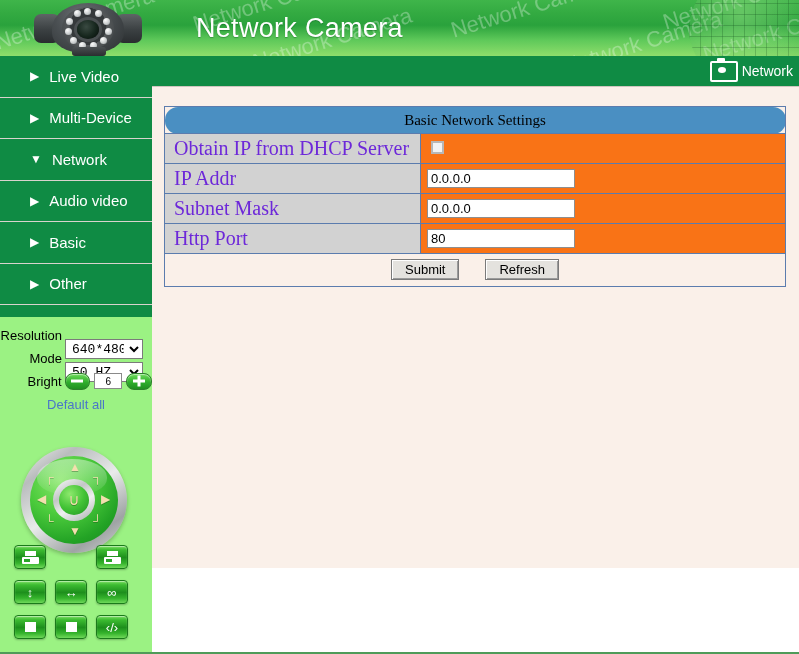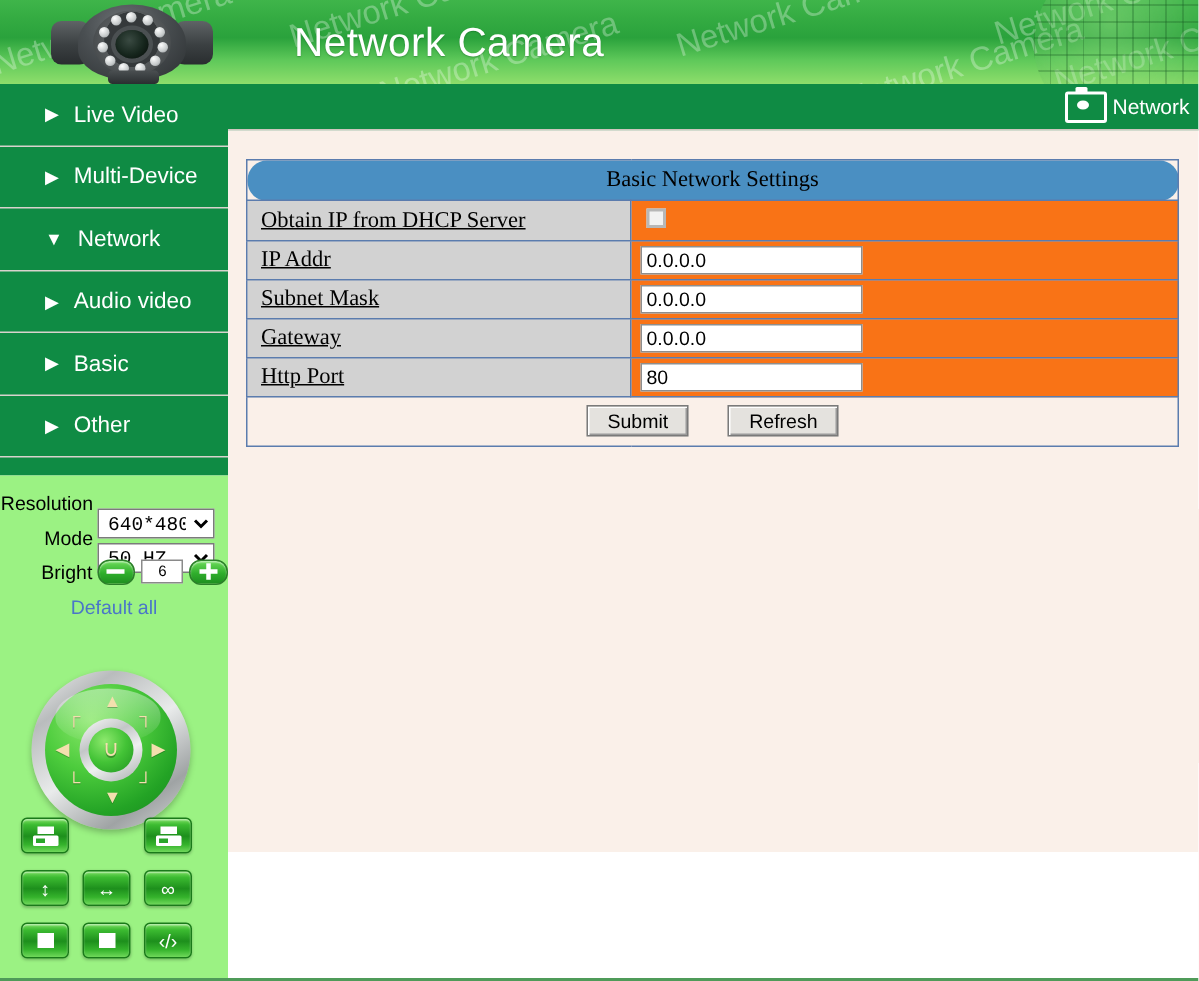--- a/index.html
+++ b/index.html
@@ -250,22 +250,22 @@
     font-family: "Liberation Serif", serif;
   }
   .settings-table td { border: 1px solid #5b7cae; }
   .tbl-title {
     background: #4a8fc2; color: #000000; text-align: center;
     font-weight: normal; font-size: 15px; height: 24px;
     font-family: "Liberation Serif", serif;
     border-radius: 13px;
   }
   .lbl-cell {
-    width: 246px; background: #d2d2d2; color: #000000;
-    font-size: 15px; padding: 3px 0 3px 9px; height: 19px; text-decoration: underline;
+    width: 246px; background: #d2d2d2; color: #6d28d9;
+    font-size: 20px; padding: 3px 0 3px 9px; height: 19px;
   }
   .val-cell { background: #f97316; padding: 2px 0 2px 6px; height: 19px; }
   .val-cell input[type="text"] {
     width: 148px; height: 19px; box-sizing: border-box;
     border: 1px solid #8e8e8e; background: #ffffff;
     font-family: "Liberation Sans", sans-serif; font-size: 13px;
     padding: 0 3px; color: #000;
   }
   .chk {
     width: 13px; height: 13px; box-sizing: border-box;
@@ -455,26 +455,20 @@
           <input type="text" value="0.0.0.0" style="">
         </td>
       </tr>
       <tr>
         <td class="lbl-cell">Subnet Mask</td>
         <td class="val-cell">
           <input type="text" value="0.0.0.0" style="">
         </td>
       </tr>
       <tr>
-        <td class="lbl-cell">Gateway</td>
-        <td class="val-cell">
-          <input type="text" value="0.0.0.0" style="">
-        </td>
-      </tr>
-      <tr>
         <td class="lbl-cell">Http Port</td>
         <td class="val-cell">
           <input type="text" value="80" style="">
         </td>
       </tr>
       <tr>
         <td class="btn-row" colspan="2">
           <button class="btn3d">Submit</button>
           <button class="btn3d">Refresh</button>
         </td>

